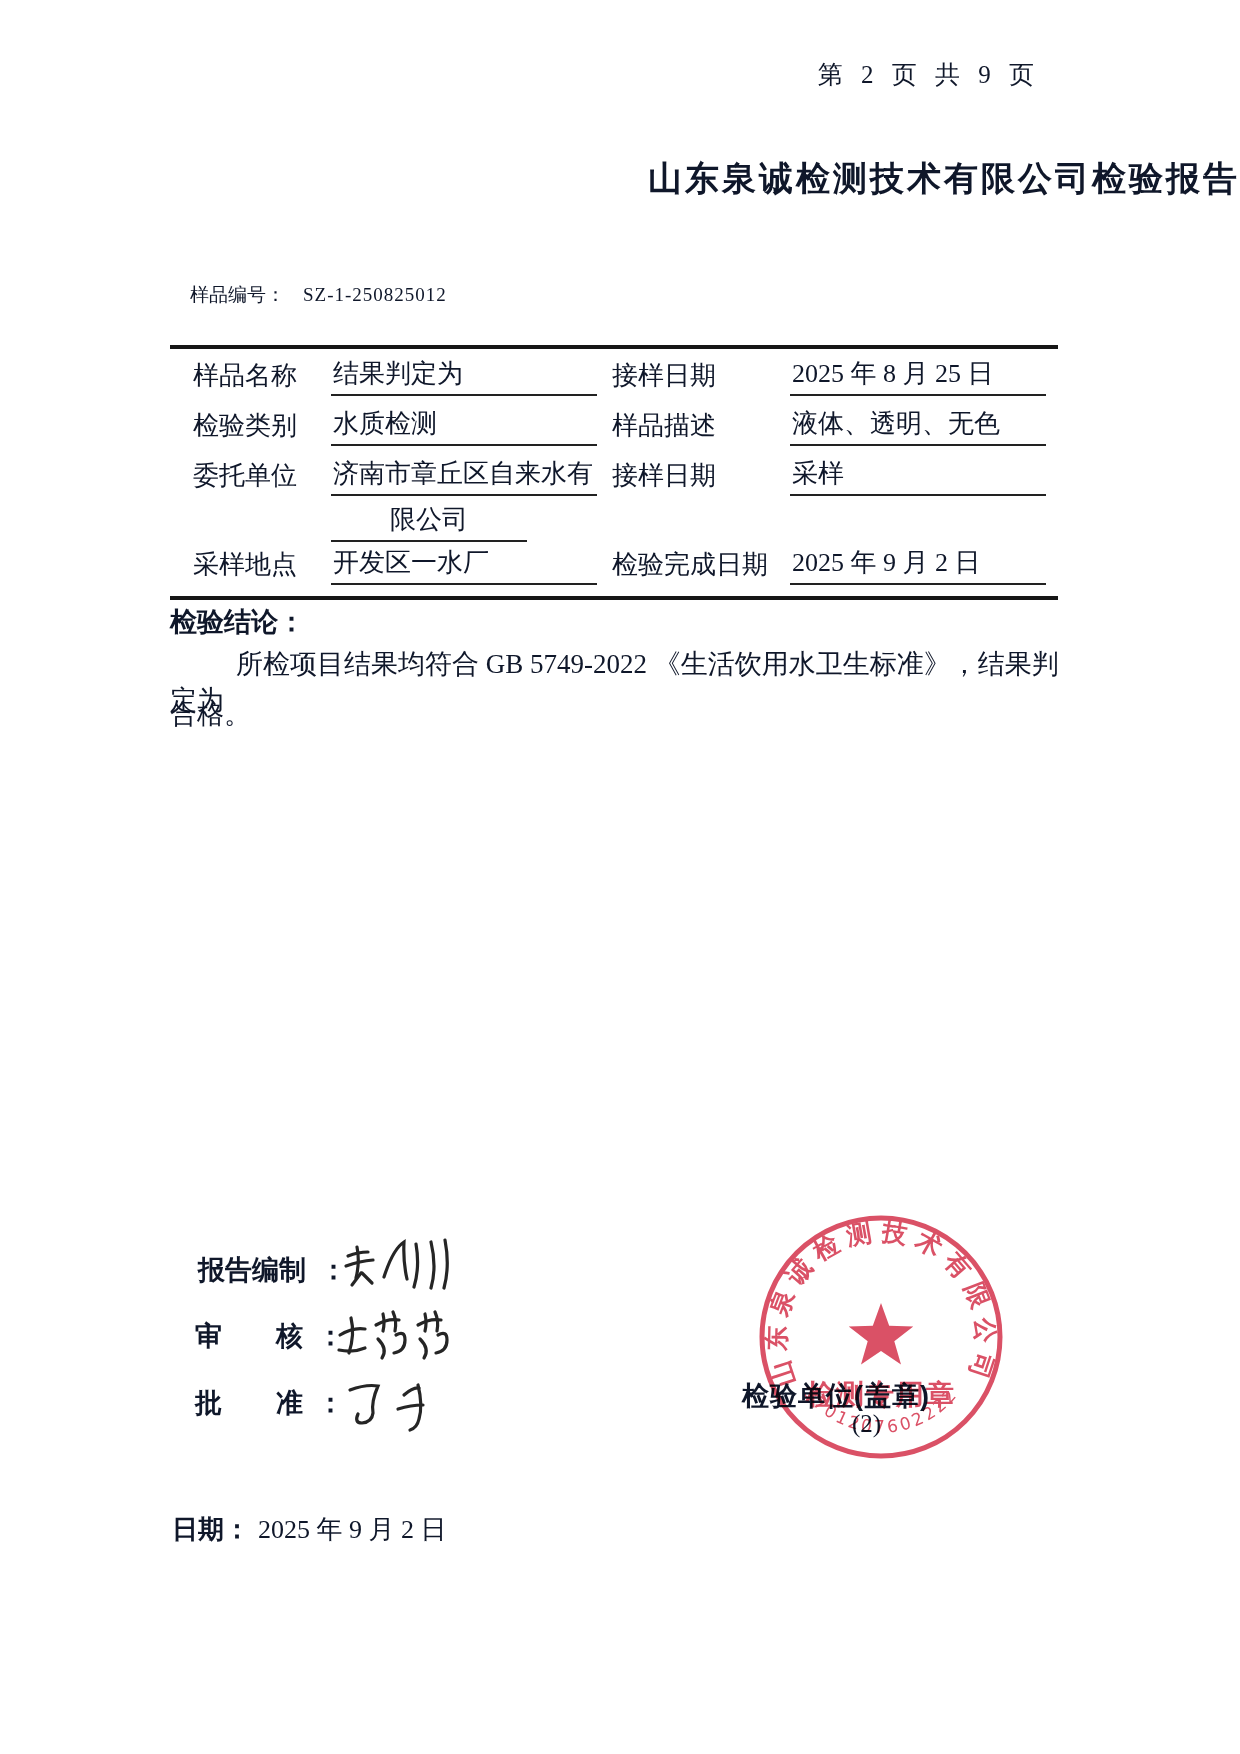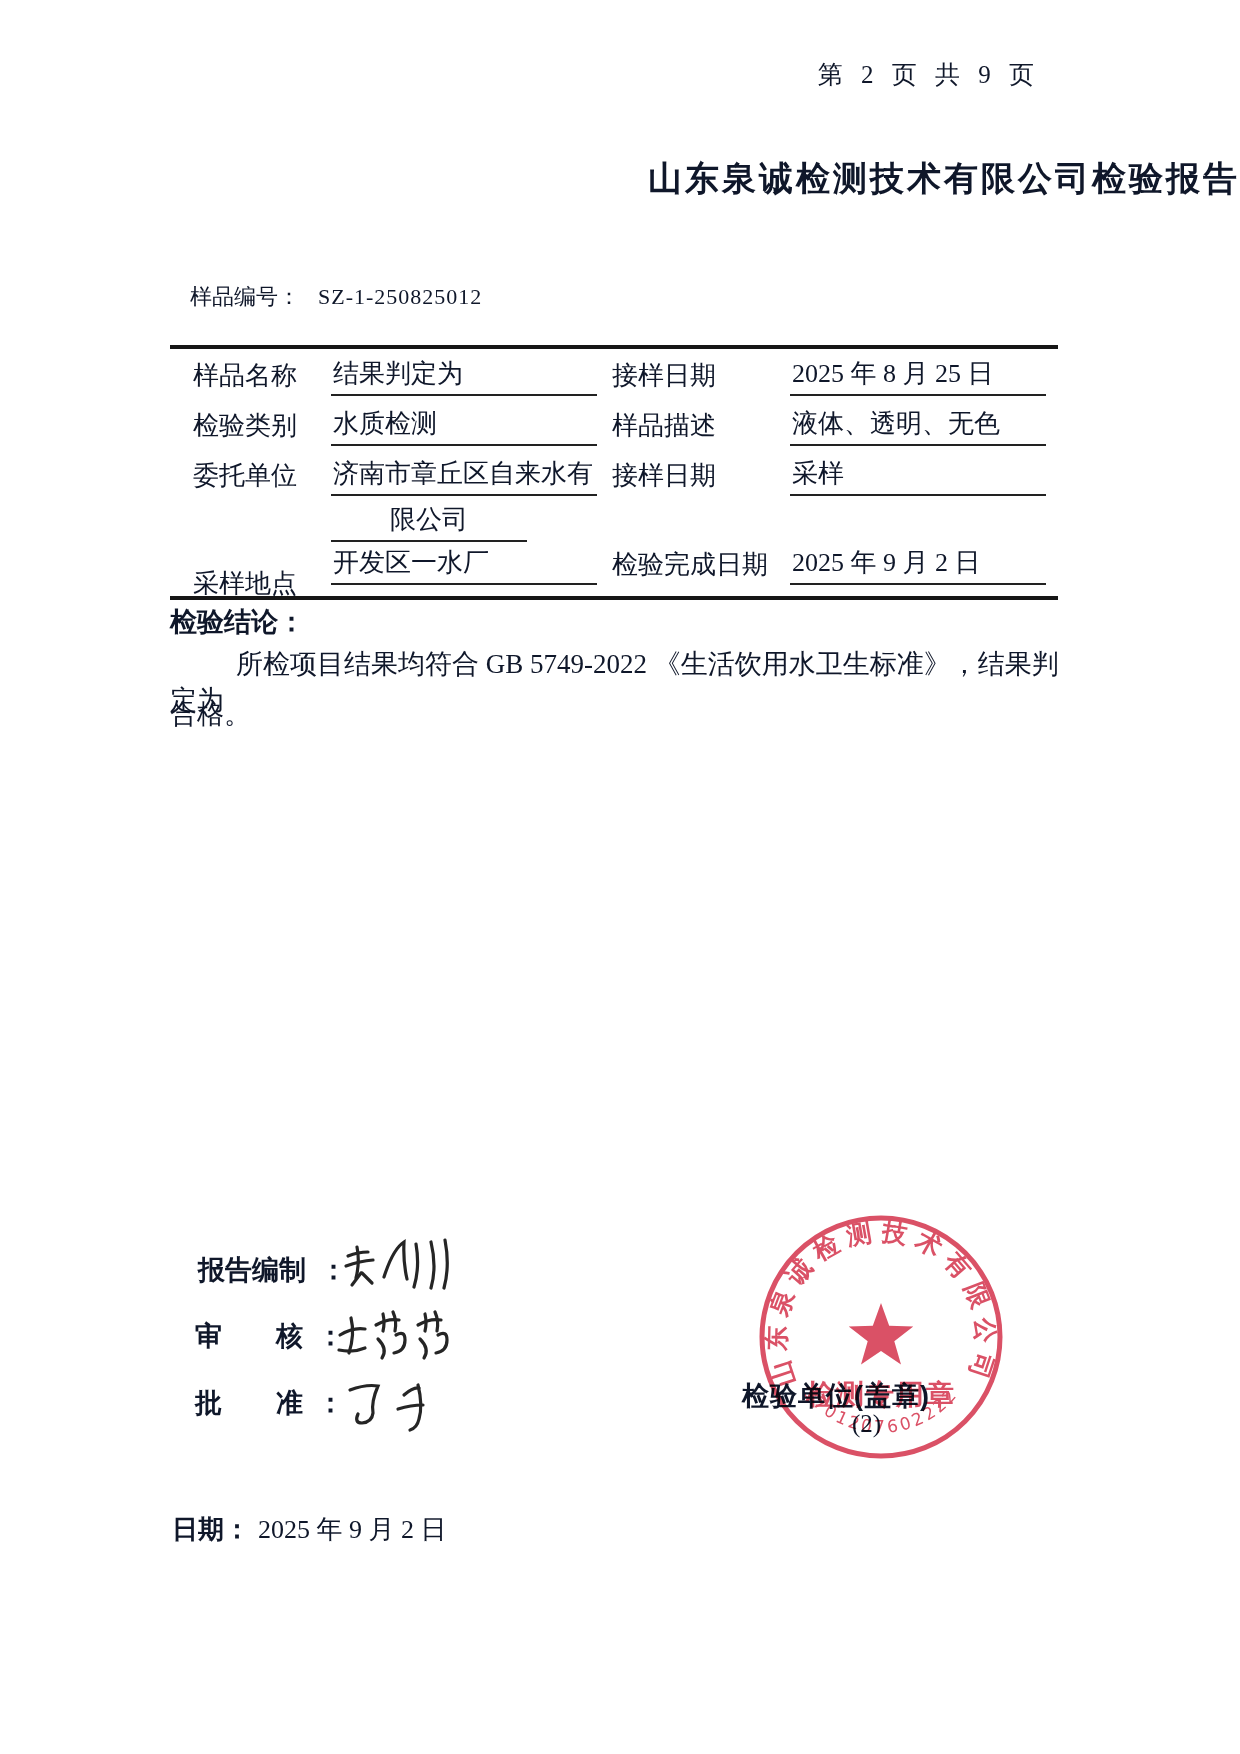--- a/index.html
+++ b/index.html
@@ -3,21 +3,21 @@
 <meta charset="utf-8">
 <style>
   html,body{margin:0;padding:0;background:#e8e8e8;}
   .page{position:relative;width:1240px;height:1754px;background:#ffffff;overflow:hidden;
         font-family:"Liberation Serif","DejaVu Serif",serif;color:#0f172a;}
   .abs{position:absolute;}
   .serif{font-family:"Liberation Serif","DejaVu Serif",serif;}
   .hei{font-family:"Liberation Sans","DejaVu Sans",sans-serif;}
   .pageno{top:58px;right:200px;font-size:25px;letter-spacing:6px;}
   .title{top:156px;left:0;width:1240px;text-align:right;font-size:34px;font-weight:700;letter-spacing:3px;}
-  .sampleno{top:282px;left:190px;font-size:22px;}
+  .sampleno{top:282px;left:190px;font-size:19px;}
   .sampleno .val{margin-left:18px;letter-spacing:1px;}
   .table{top:345px;left:170px;width:888px;height:247px;border-top:4px solid #161616;border-bottom:4px solid #161616;}
   .cell{position:absolute;font-size:26px;line-height:34px;white-space:nowrap;}
   .ul{display:inline-block;border-bottom:2px solid #222;padding:0 2px 3px 2px;}
   .w262{width:262px;} .w252{width:252px;} .w192{width:192px;text-align:center;}
   .concl-h{top:604px;left:170px;font-size:27px;font-weight:700;}
   .concl-l1{top:646px;left:170px;width:900px;font-size:27px;text-indent:66px;}
   .concl-l2{top:696px;left:170px;font-size:27px;}
   .sigrow{font-size:27px;font-weight:600;}
   .sigrow .colon{margin-left:14px;}
@@ -56,21 +56,21 @@
     <div class="cell" style="left:161px;top:58px;"><span class="ul w262">水质检测</span></div>
     <div class="cell" style="left:442px;top:60px;">样品描述</div>
     <div class="cell" style="left:620px;top:58px;"><span class="ul w252">液体、透明、无色</span></div>
 
     <div class="cell" style="left:23px;top:110px;">委托单位</div>
     <div class="cell" style="left:161px;top:108px;"><span class="ul w262">济南市章丘区自来水有</span></div>
     <div class="cell" style="left:161px;top:154px;"><span class="ul w192">限公司</span></div>
     <div class="cell" style="left:442px;top:110px;">接样日期</div>
     <div class="cell" style="left:620px;top:108px;"><span class="ul w252">采样</span></div>
 
-    <div class="cell" style="left:23px;top:199px;margin-top:19px;">采样地点</div>
+    <div class="cell" style="left:23px;top:199px;">采样地点</div>
     <div class="cell" style="left:161px;top:197px;"><span class="ul w262">开发区一水厂</span></div>
     <div class="cell" style="left:442px;top:199px;">检验完成日期</div>
     <div class="cell" style="left:620px;top:197px;"><span class="ul w252">2025 年 9 月 2 日</span></div>
   </div>
 
   <div class="abs concl-h hei">检验结论：</div>
   <div class="abs concl-l1 serif">所检项目结果均符合 GB 5749-2022 《生活饮用水卫生标准》，结果判定为</div>
   <div class="abs concl-l2 serif">合格。</div>
 
   <div class="abs sigrow hei" style="top:1252px;left:198px;">

